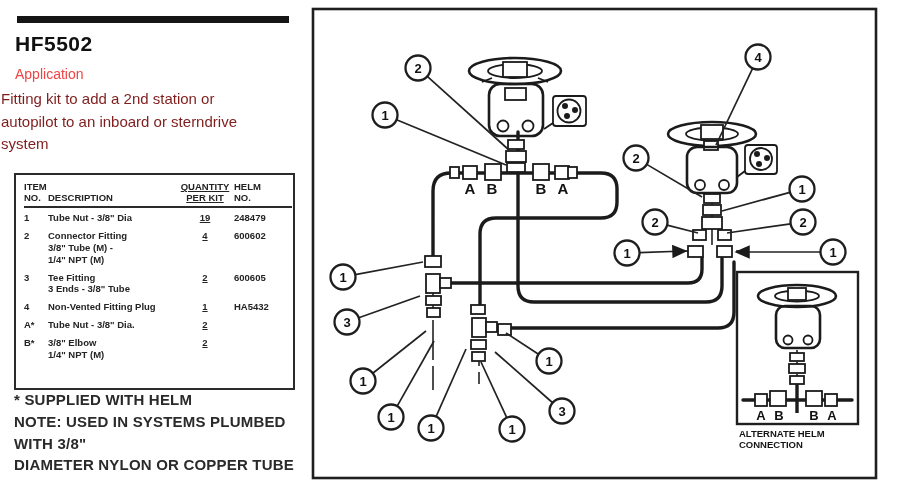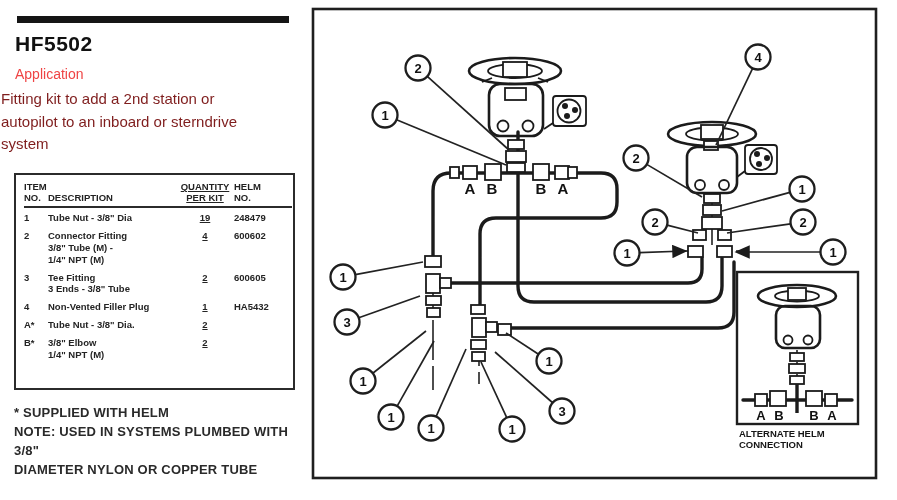--- a/index.html
+++ b/index.html
@@ -19,21 +19,21 @@
   th { font-size:9.5px; font-weight:700; text-align:left; vertical-align:bottom;
        white-space:pre-line; padding:2px 0 3px 0; border-bottom:2.5px solid #2b2b2b; color:#222; }
   td { font-size:9.5px; font-weight:700; vertical-align:top; padding:4px 0 2px 0;
        white-space:pre-line; color:#242424; line-height:1.25; }
   .col-item  { width:24px; }
   .col-desc  { width:128px; }
   .col-qty   { width:58px; }
   .col-part  { width:58px; }
   th.qty, td.qty { text-align:center;text-decoration:underline; }
 
-  .footnote { position:absolute; left:14px; top:404px; width:280px; font-size:13px;
+  .footnote { position:absolute; left:14px; top:389px; width:280px; font-size:15px;
               font-weight:700; line-height:1.45; letter-spacing:0.2px; white-space:pre-line; color:#2a2a2a; }
 
   
   #diagram-svg { position:absolute; left:0; top:0; width:897px; height:500px; }
   .tube   { fill:none; stroke:#1b1b1b; stroke-width:3.4; stroke-linecap:round; }
   .thin   { fill:none; stroke:#222;    stroke-width:1.6; }
   .fit    { fill:#fff; stroke:#1b1b1b; stroke-width:1.8; }
   .art    { fill:none; stroke:#1b1b1b; stroke-width:2.6; }
   .art2   { fill:none; stroke:#1b1b1b; stroke-width:1.8; }
   .lead   { fill:none; stroke:#222; stroke-width:1.7; }
@@ -83,21 +83,21 @@
           </tr>
           <tr>
             <td class="col-item">3</td>
             <td class="col-desc">Tee Fitting
 3 Ends - 3/8" Tube</td>
             <td class="col-qty qty">2</td>
             <td class="col-part">600605</td>
           </tr>
           <tr>
             <td class="col-item">4</td>
-            <td class="col-desc">Non-Vented Filler Plug</td>
+            <td class="col-desc">Non-Vented Fitting Plug</td>
             <td class="col-qty qty">1</td>
             <td class="col-part">HA5432</td>
           </tr>
           <tr>
             <td class="col-item">A*</td>
             <td class="col-desc">Tube Nut - 3/8" Dia.</td>
             <td class="col-qty qty">2</td>
             <td class="col-part"></td>
           </tr>
           <tr>

